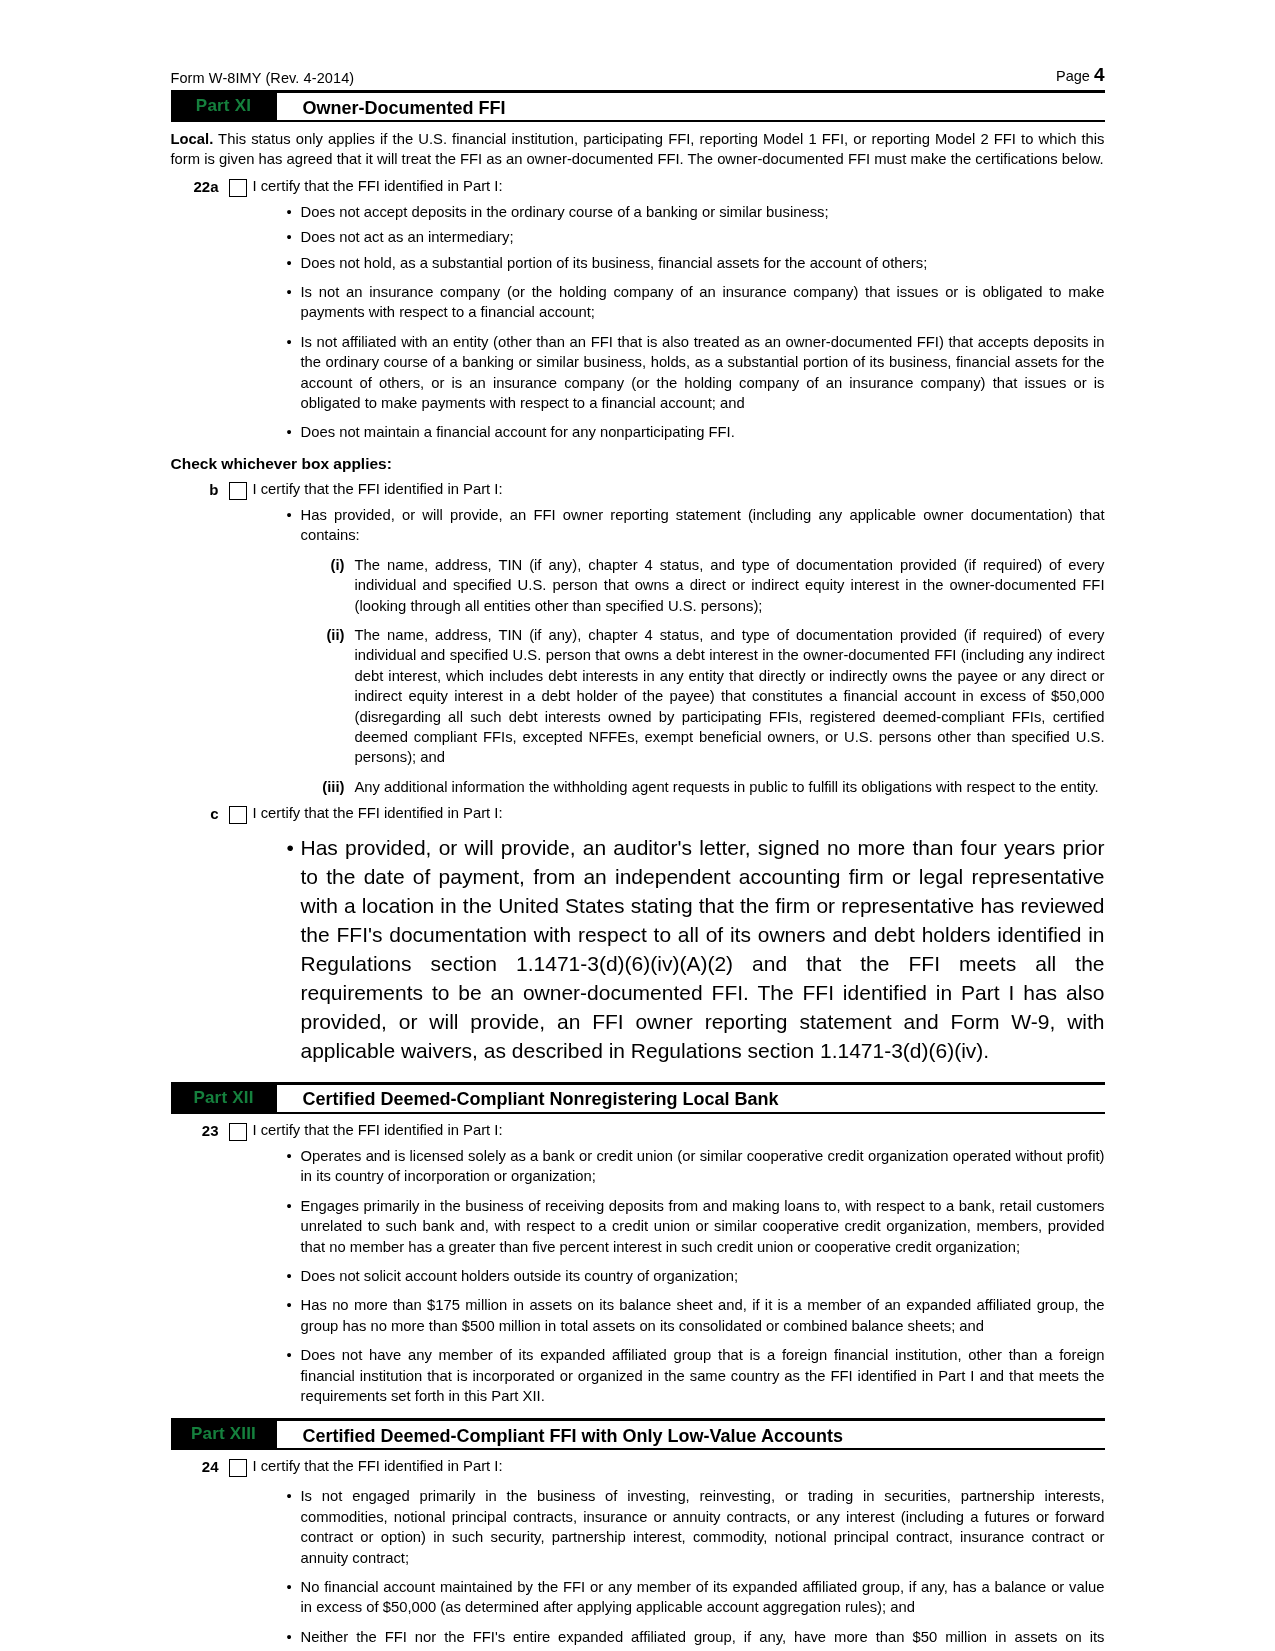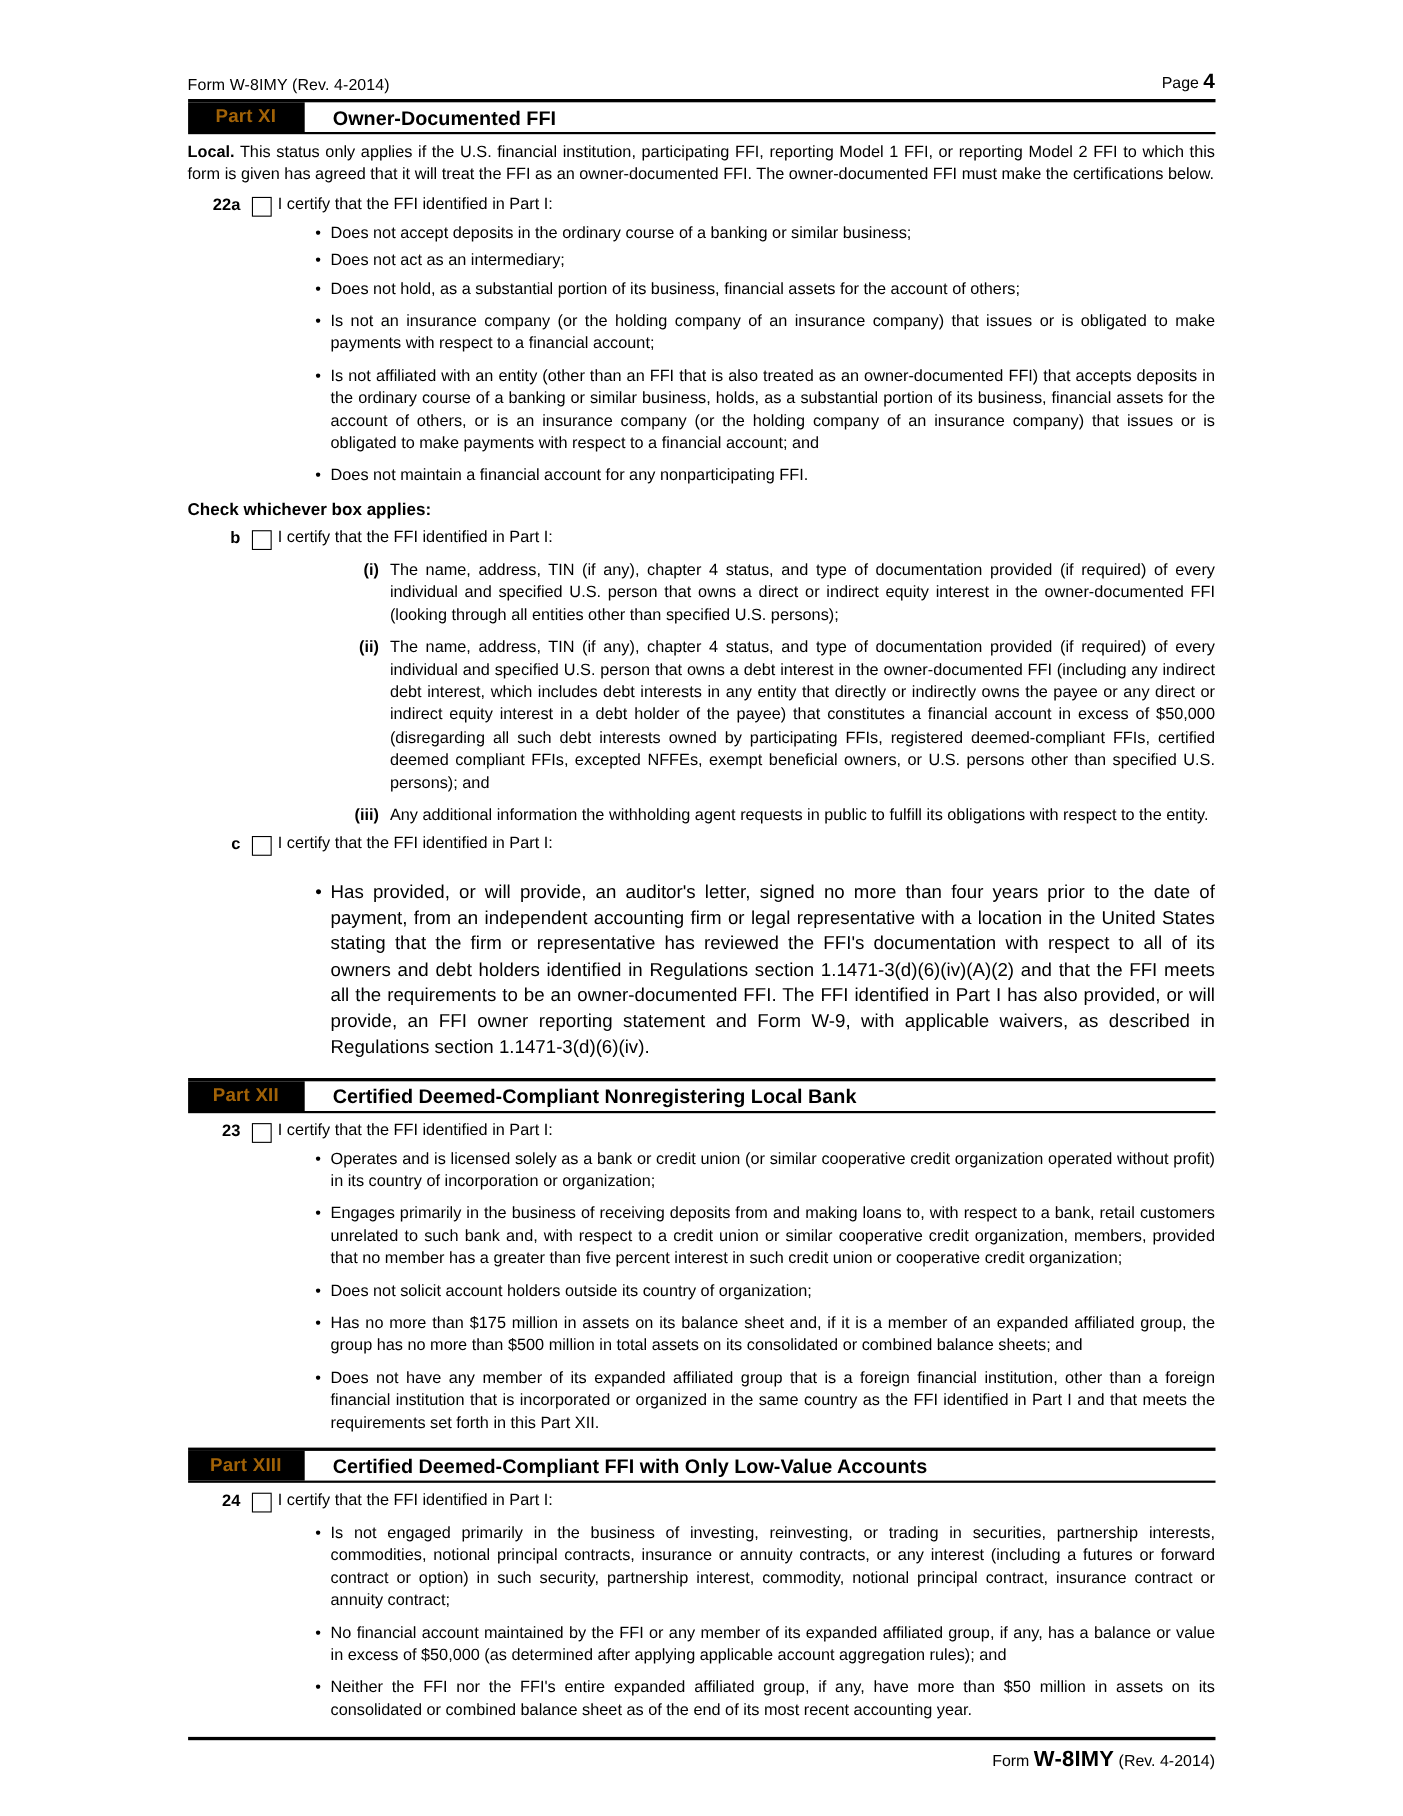--- a/index.html
+++ b/index.html
@@ -36,21 +36,21 @@
   }
   .part-bar {
     display: flex;
     align-items: stretch;
     border-top: 3px solid #000;
     border-bottom: 2.5px solid #000;
     margin-top: 0;
   }
   .part-tag {
     background: #000;
-    color: #a16207;
+    color: #15803d;
     font-weight: bold;
     font-size: 17px;
     padding: 3px 10px 4px 10px;
     min-width: 86px;
     text-align: center;
     letter-spacing: 0.2px;
   }
   .part-title {
     font-weight: bold;
     font-size: 18px;
@@ -135,24 +135,24 @@
     text-align: right;
     padding-right: 10px;
     box-sizing: border-box;
   }
   .roman-body {
     text-align: justify;
     flex: 1;
   }
   .para-indent {
     padding-left: 116px;
-    font-size: 17px;
-    line-height: 1.38;
-    text-align: justify;
-    margin-top: 21px;
+    font-size: 21px;
+    line-height: 1.38;
+    text-align: justify;
+    margin-top: 10px;
     position: relative;
   }
   .para-indent.bulleted { padding-left: 130px; }
   .para-indent.bulleted:before {
     content: "\2022";
     position: absolute;
     left: 116px;
   }
   .part-section { margin-top: 16px; }
   .footer {
@@ -207,20 +207,23 @@
   </div>
 
   <div class="check-applies">Check whichever box applies:</div>
 
   <div class="row">
     <div class="num">b</div>
     <div class="cb"></div>
     <div class="cert-text">I certify that the FFI identified in Part I:</div>
   </div>
 
+  <div class="bullets">
+    <div class="bullet tight">Has provided, or will provide, an FFI owner reporting statement (including any applicable owner documentation) that contains:</div>
+  </div>
 
   <div class="romanlist">
     <div class="roman-item">
       <div class="roman-lbl">(i)</div>
       <div class="roman-body">The name, address, TIN (if any), chapter 4 status, and type of documentation provided (if required) of every individual and specified U.S. person that owns a direct or indirect equity interest in the owner-documented FFI (looking through all entities other than specified U.S. persons);</div>
     </div>
     <div class="roman-item">
       <div class="roman-lbl">(ii)</div>
       <div class="roman-body">The name, address, TIN (if any), chapter 4 status, and type of documentation provided (if required) of every individual and specified U.S. person that owns a debt interest in the owner-documented FFI (including any indirect debt interest, which includes debt interests in any entity that directly or indirectly owns the payee or any direct or indirect equity interest in a debt holder of the payee) that constitutes a financial account in excess of $50,000 (disregarding all such debt interests owned by participating FFIs, registered deemed-compliant FFIs, certified deemed compliant FFIs, excepted NFFEs, exempt beneficial owners, or U.S. persons other than specified U.S. persons); and</div>
     </div>

